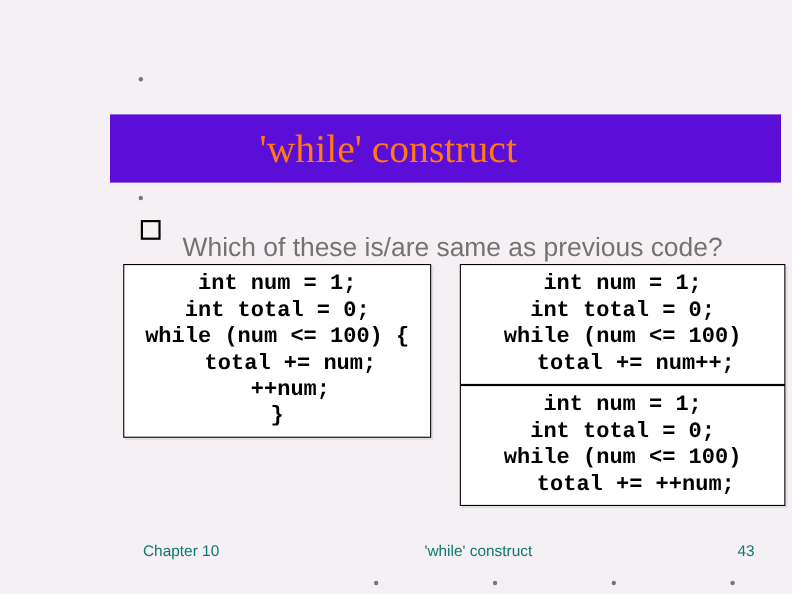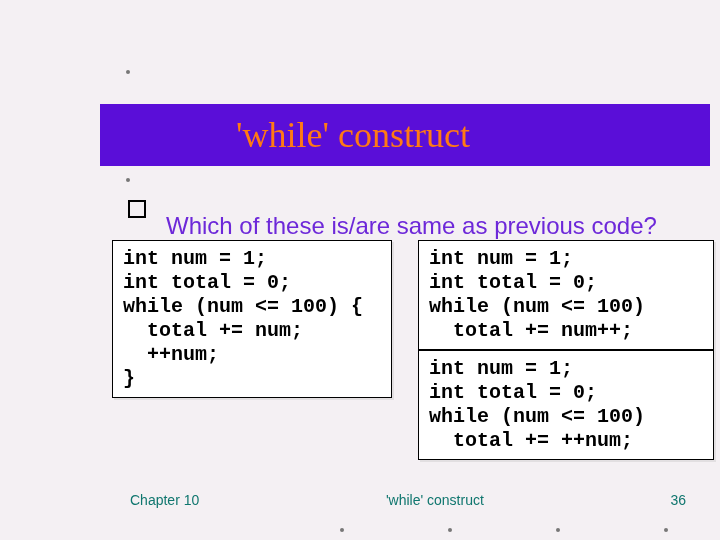--- a/index.html
+++ b/index.html
@@ -40,34 +40,35 @@
     display: flex; align-items: flex-start;
     gap: 2px;
   }
   .bullet-box {
     width: 18px; height: 18px;
     border: 2px solid #000;
     margin-top: 4px;
   }
   .question-text {
     font-size: 24px;
-    color: #6d28d9;
+    color: #737373;
     margin-left: 2px;
   }
   .codeblock {
     position: absolute;
     border: 1.5px solid #000;
     background: #fff;
     font-family: "Courier New", Courier, monospace;
     font-weight: bold;
     font-size: 20px;
     line-height: 1.2;
     padding: 6px 10px;
     white-space: pre;
     box-shadow: 2px 2px 0 rgba(0,0,0,0.07);
+    text-align: center;
   }
   .code-left { top: 192px; left: 64px; width: 280px; }
   .code-right-top { top: 192px; left: 370px; width: 296px; }
   .code-right-bottom { top: 302px; left: 370px; width: 296px; }
   .footer {
     position: absolute;
     bottom: 32px; left: 0; width: 100%;
     display: flex; justify-content: space-between;
     padding: 0 66px;
     font-size: 14px;
@@ -111,21 +112,21 @@
 while (num &lt;= 100)
   total += num++;</pre>
 <pre class="codeblock code-right-bottom">int num = 1;
 int total = 0;
 while (num &lt;= 100)
   total += ++num;</pre>
 
 <div class="footer">
   <span>Chapter 10</span>
   <span>'while' construct</span>
-  <span>36</span>
+  <span>43</span>
 </div>
 
 <div class="dots dots-bottom">
   <div class="dot"></div>
   <div class="dot"></div>
   <div class="dot"></div>
   <div class="dot"></div>
   <div class="dot"></div>
   <div class="dot"></div>
 </div>

